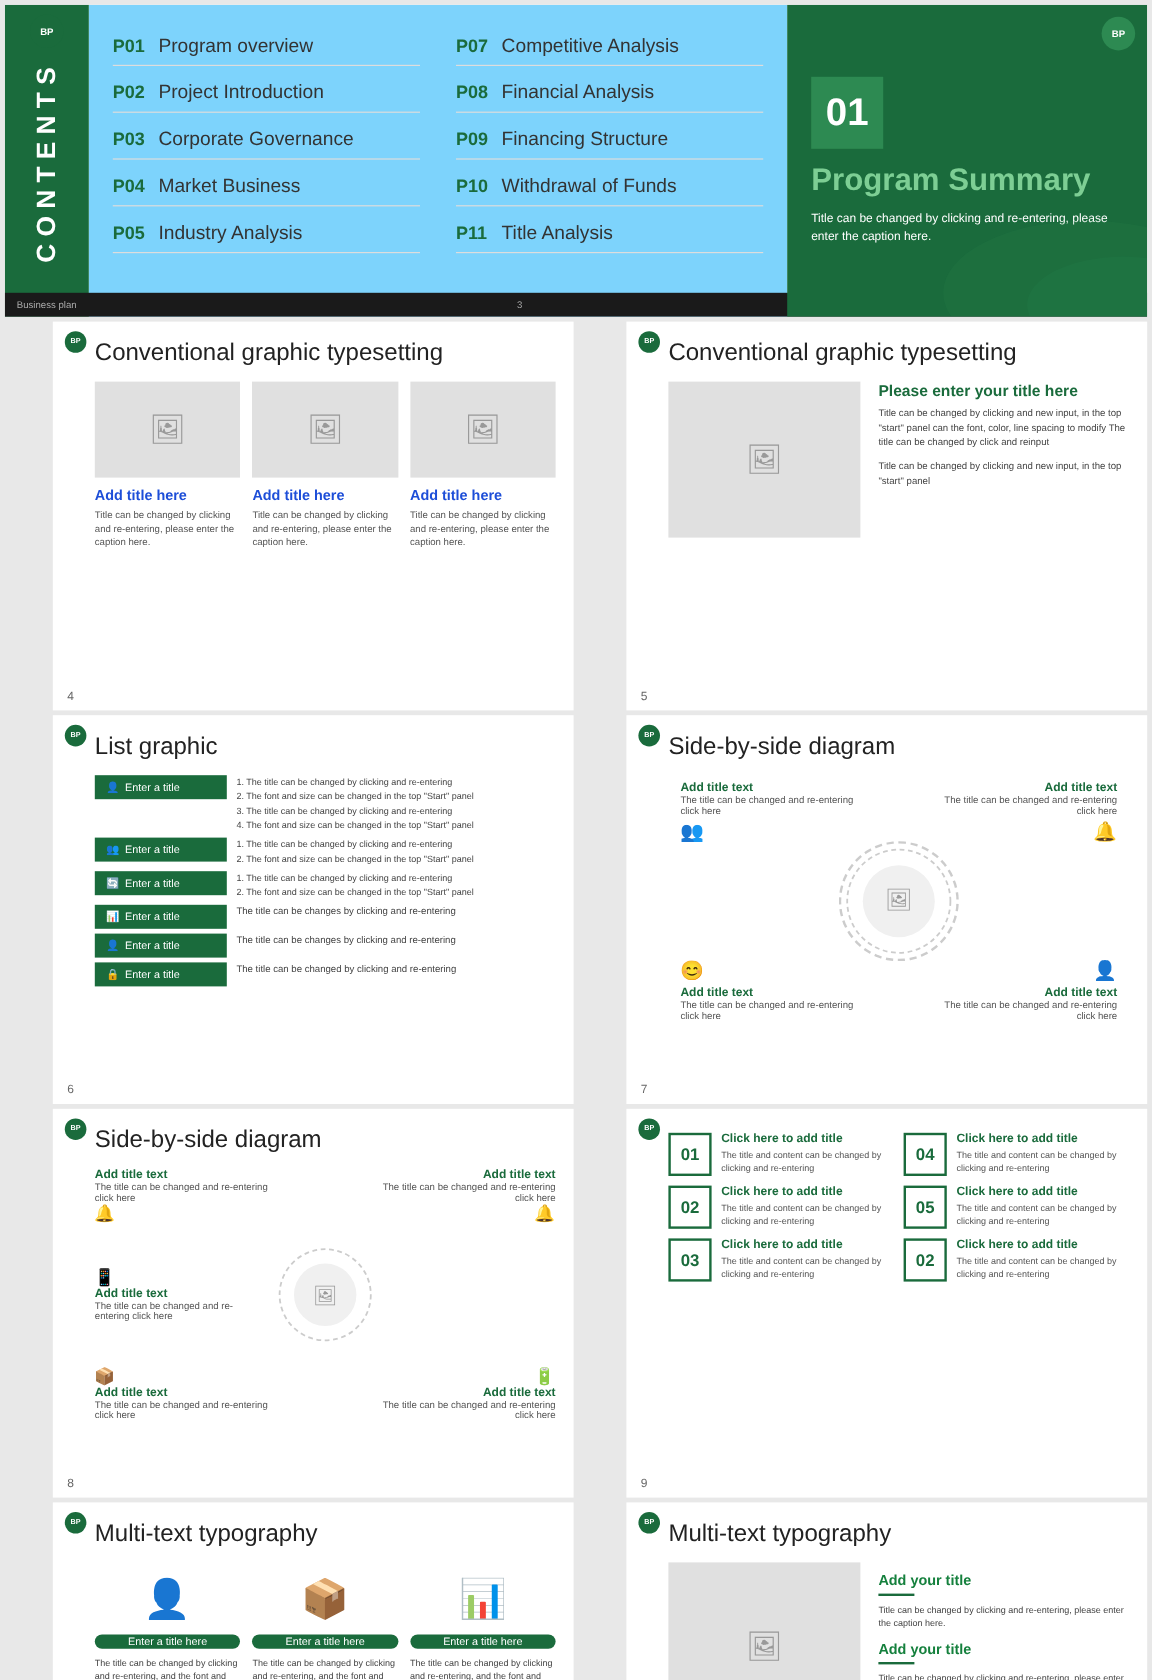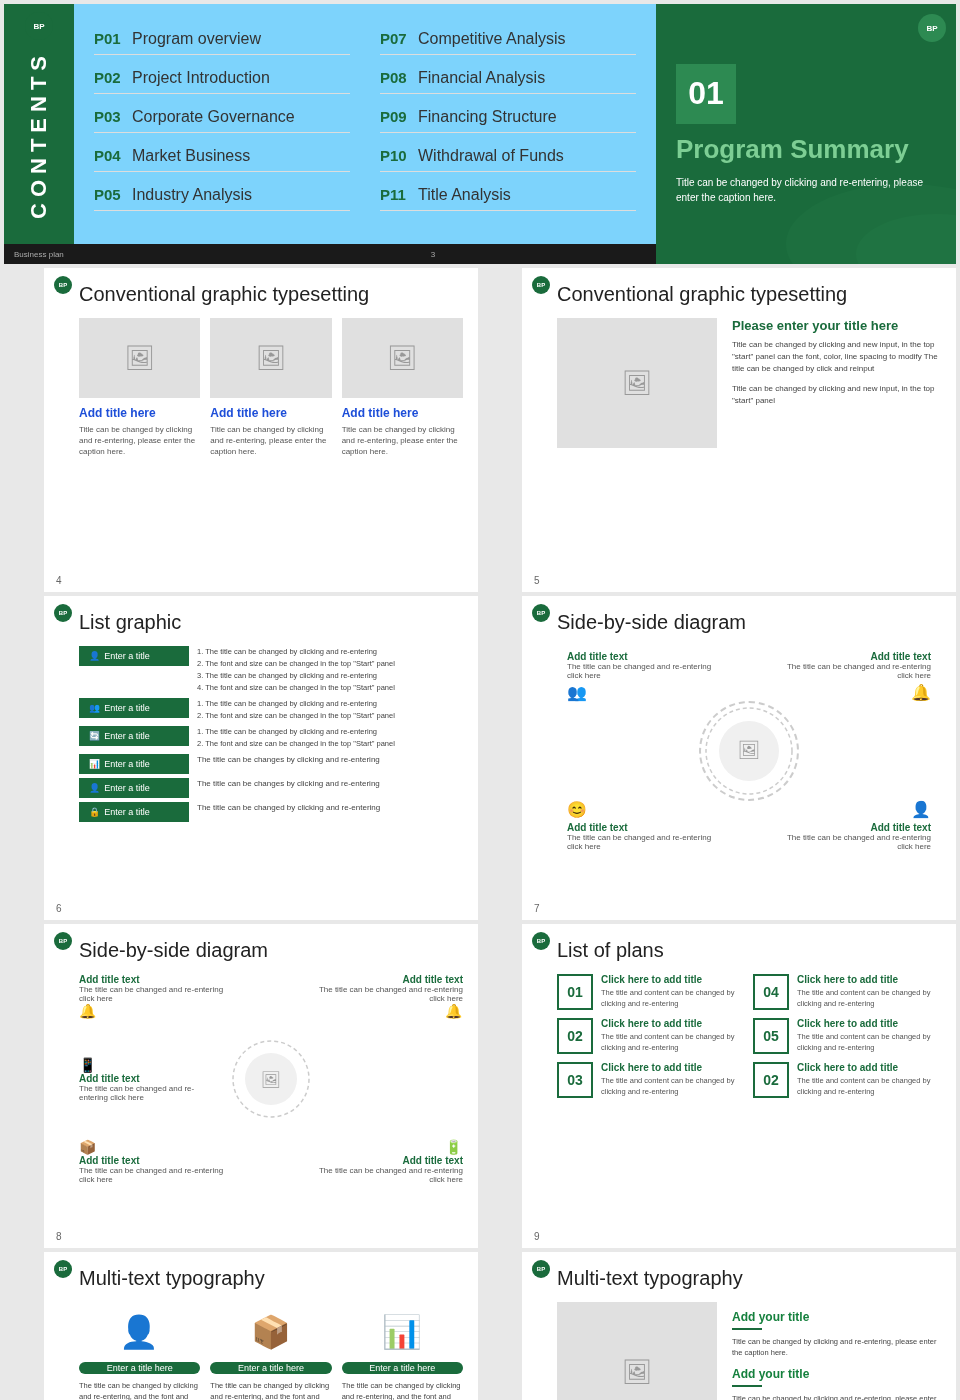--- a/index.html
+++ b/index.html
@@ -605,21 +605,20 @@
       </div>
     </div>
     <div class="slide-page-num">8</div>
   </div>
 
   <div class="slide slide-small">
     <div class="slide-logo-sm">
       <div class="logo-circle" style="width:18px;height:18px;font-size:6px;">BP</div>
     </div>
     <div style="padding-left:20px;">
-      <h2 class="slide-title">List of plans</h2>
       <div class="plans-grid">
         <div class="plan-item">
           <div class="plan-num">01</div>
           <div class="plan-content">
             <div class="plan-title">Click here to add title</div>
             <div class="plan-text">The title and content can be changed by clicking and re-entering</div>
           </div>
         </div>
         <div class="plan-item">
           <div class="plan-num">04</div>

